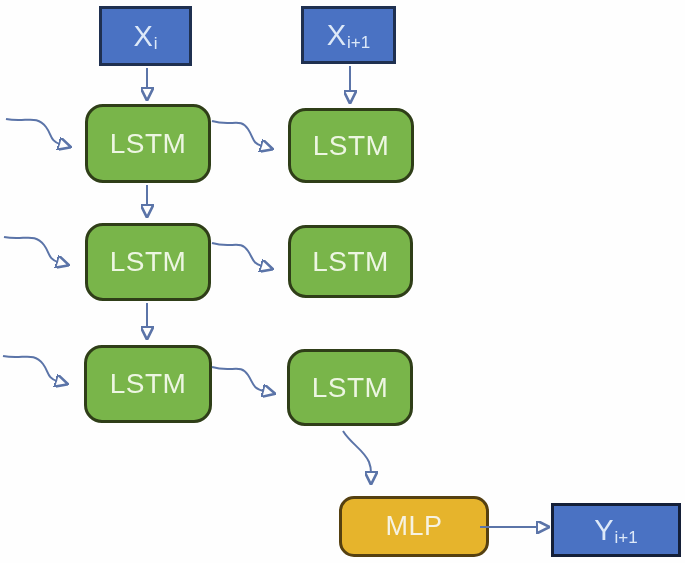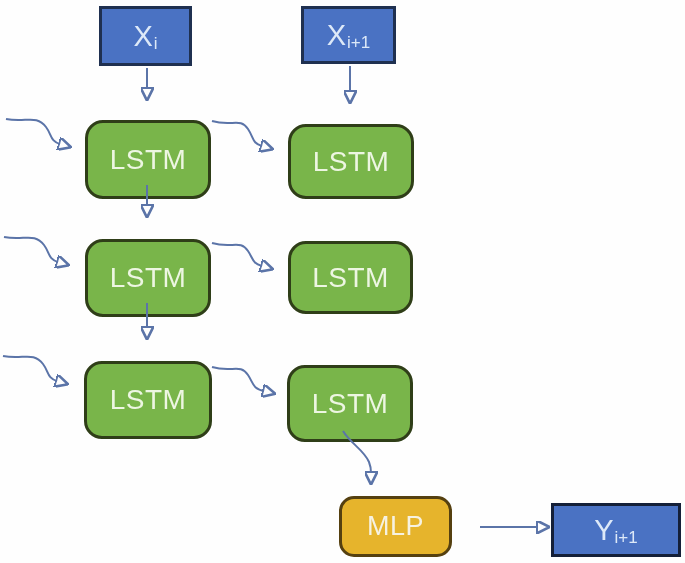--- a/index.html
+++ b/index.html
@@ -40,21 +40,20 @@
     border: 3px solid #1f3050;
   }
   .output-box {
     background: #4a72c3;
     border: 3px solid #141f38;
   }
   .lstm-box {
     background: #79b54a;
     border: 3px solid #2f3e18;
     border-radius: 18px;
-    margin-top: 16px;
   }
   .lstm-box .block-label {
     color: #edf6e2;
     font-size: 28px;
     letter-spacing: 0.5px;
   }
   .mlp-box {
     background: #e6b42c;
     border: 3px solid #554010;
     border-radius: 15px;
@@ -66,21 +65,21 @@
   }
   
   .pos-x-i      { left:  99px; top:   6px; width:  93px; height: 60px; }
   .pos-x-i1     { left: 301px; top:   6px; width:  95px; height: 58px; }
   .pos-lstm-l1  { left:  85px; top: 104px; width: 126px; height: 79px; }
   .pos-lstm-r1  { left: 288px; top: 108px; width: 126px; height: 75px; }
   .pos-lstm-l2  { left:  85px; top: 223px; width: 126px; height: 78px; }
   .pos-lstm-r2  { left: 288px; top: 225px; width: 125px; height: 73px; }
   .pos-lstm-l3  { left:  84px; top: 345px; width: 128px; height: 78px; }
   .pos-lstm-r3  { left: 287px; top: 349px; width: 126px; height: 77px; }
-  .pos-mlp      { left: 339px; top: 496px; width: 113px; height: 61px; }
+  .pos-mlp      { left: 339px; top: 496px; width: 150px; height: 61px; }
   .pos-y-i1     { left: 551px; top: 503px; width: 130px; height: 54px; }
   .edges-layer {
     position: absolute;
     left: 0; top: 0;
     width: 685px;
     height: 563px;
     pointer-events: none;
   }
   .edges-layer path, .edges-layer line {
     fill: none;

